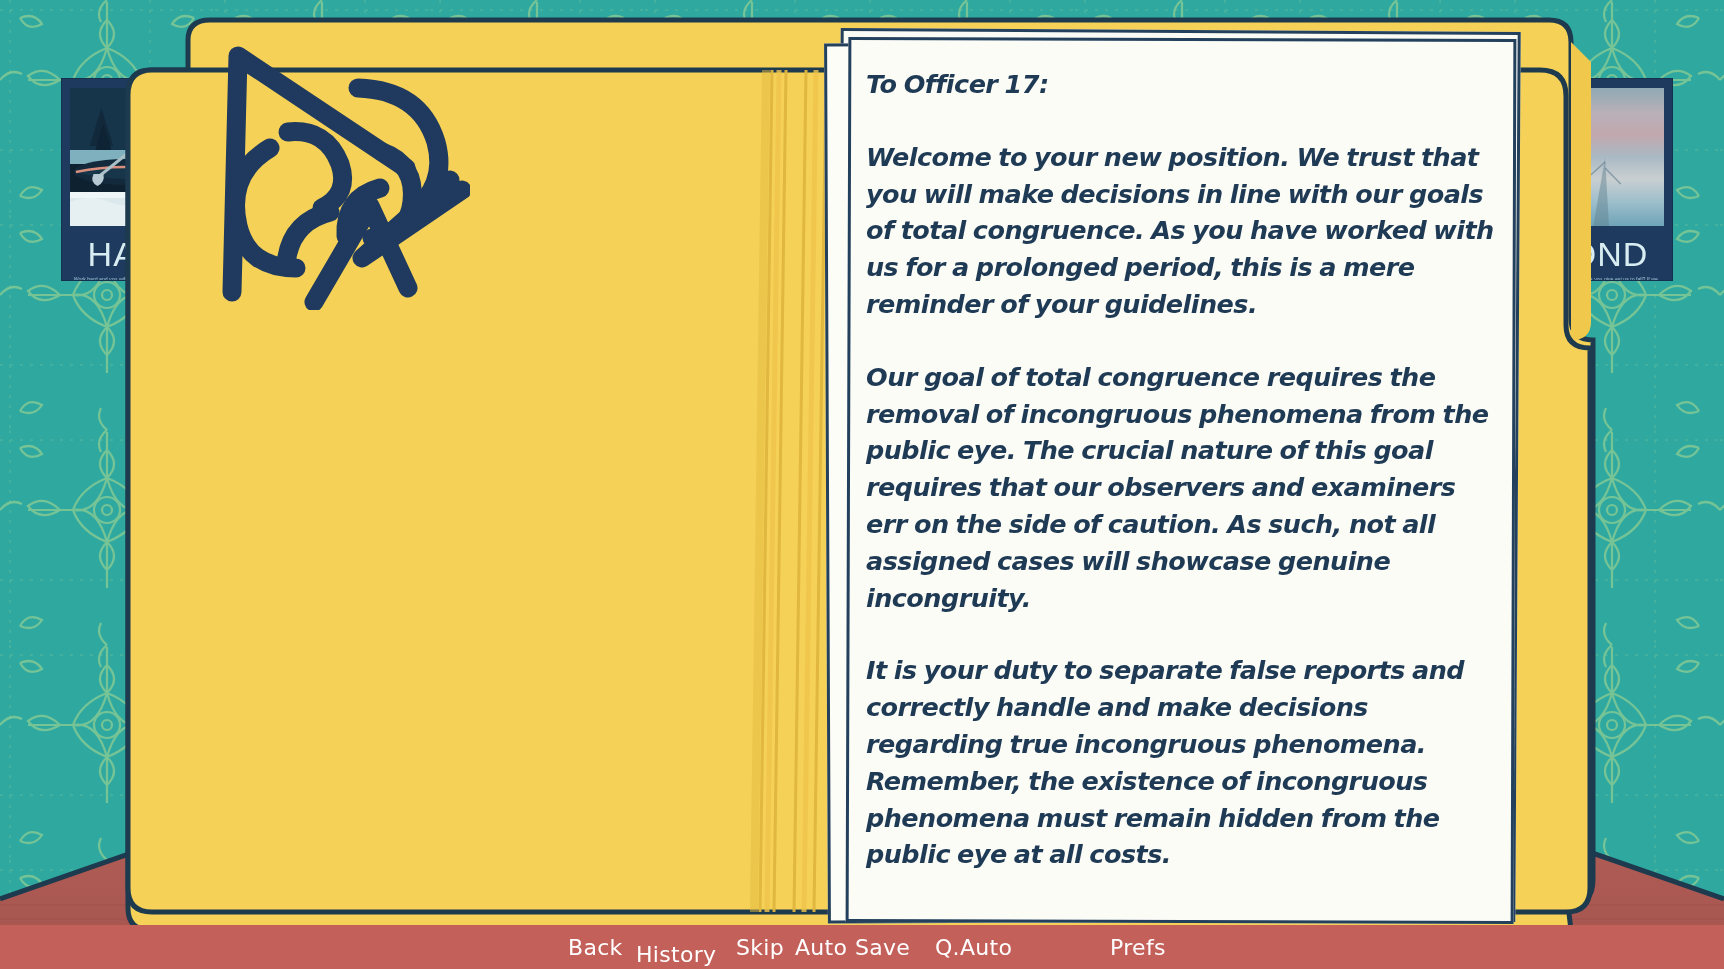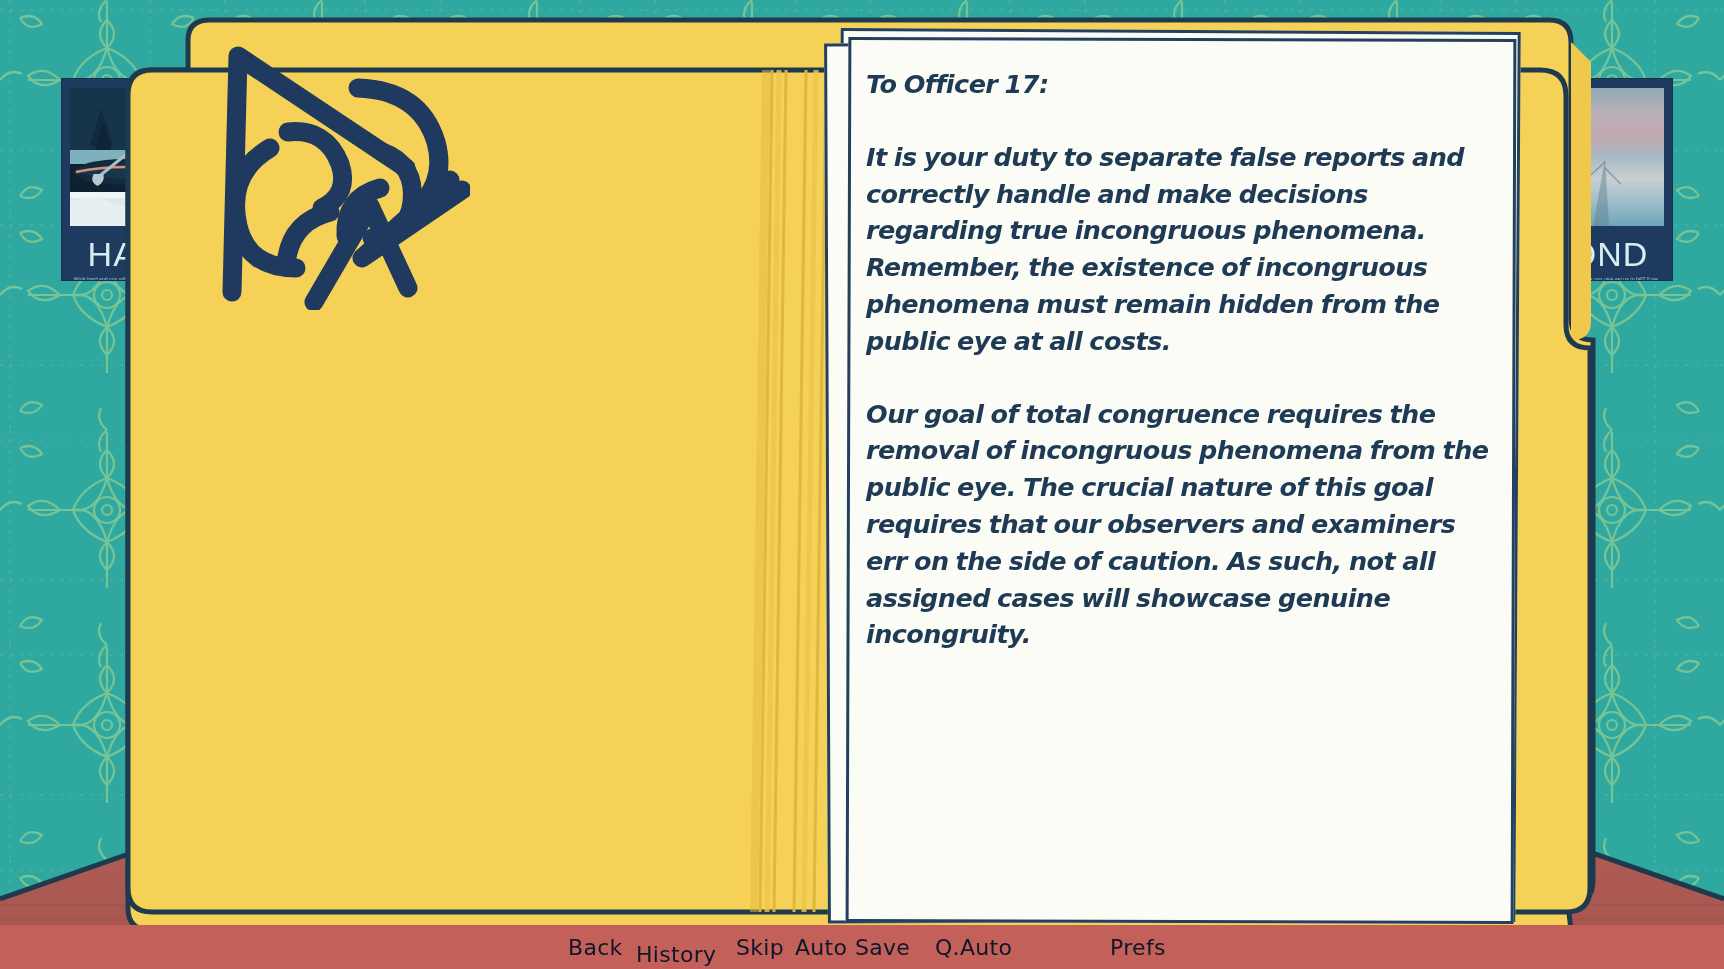--- a/index.html
+++ b/index.html
@@ -105,21 +105,21 @@
     position:absolute; left:0; bottom:0; width:1724px; height:44px;
     background:#C4605A;
     display:flex; align-items:center;
     z-index:40;
   }
   .menu-inner{
     position:relative; width:100%; height:100%;
   }
   .menu-item{
     position:absolute; top:50%; transform:translateY(-50%);
-    color:#0f172a;
+    color:#ffffff;
     font-family:"DejaVu Sans", sans-serif;
     font-size:22px;
     font-weight:400;
     letter-spacing:.3px;
     cursor:pointer;
     white-space:nowrap;
   }
 </style>
 </head>
 <body>
@@ -297,22 +297,23 @@
       </g>
     </svg>
   </div>
 
   <div class="sheet" id="sheet-back"></div>
   <div class="sheet" id="sheet-mid"></div>
   <div class="sheet" id="sheet-front"></div>
 
   <div class="letter">
     <p>To Officer 17:</p>
+    <p>Welcome to your new position. We trust that you will make decisions in line with our goals of total congruence. As you have worked with us for a prolonged period, this is a mere reminder of your guidelines.</p>
+    <p>Our goal of total congruence requires the removal of incongruous phenomena from the public eye. The crucial nature of this goal requires that our observers and examiners err on the side of caution. As such, not all assigned cases will showcase genuine incongruity.</p>
     <p>It is your duty to separate false reports and correctly handle and make decisions regarding true incongruous phenomena. Remember, the existence of incongruous phenomena must remain hidden from the public eye at all costs.</p>
-    <p>Our goal of total congruence requires the removal of incongruous phenomena from the public eye. The crucial nature of this goal requires that our observers and examiners err on the side of caution. As such, not all assigned cases will showcase genuine incongruity.</p>
   </div>
 
   <div class="menu-bar">
     <div class="menu-inner" id="menu-inner">
         <div class="menu-item" style="left: 568px;">Back</div>
         <div class="menu-item" style="left: 636px; margin-top: 7px;">History</div>
         <div class="menu-item" style="left: 736px;">Skip</div>
         <div class="menu-item" style="left: 795px;">Auto</div>
         <div class="menu-item" style="left: 855px; text-align: right;">Save</div>
         <div class="menu-item" style="left: 935px;">Q.Auto</div>

